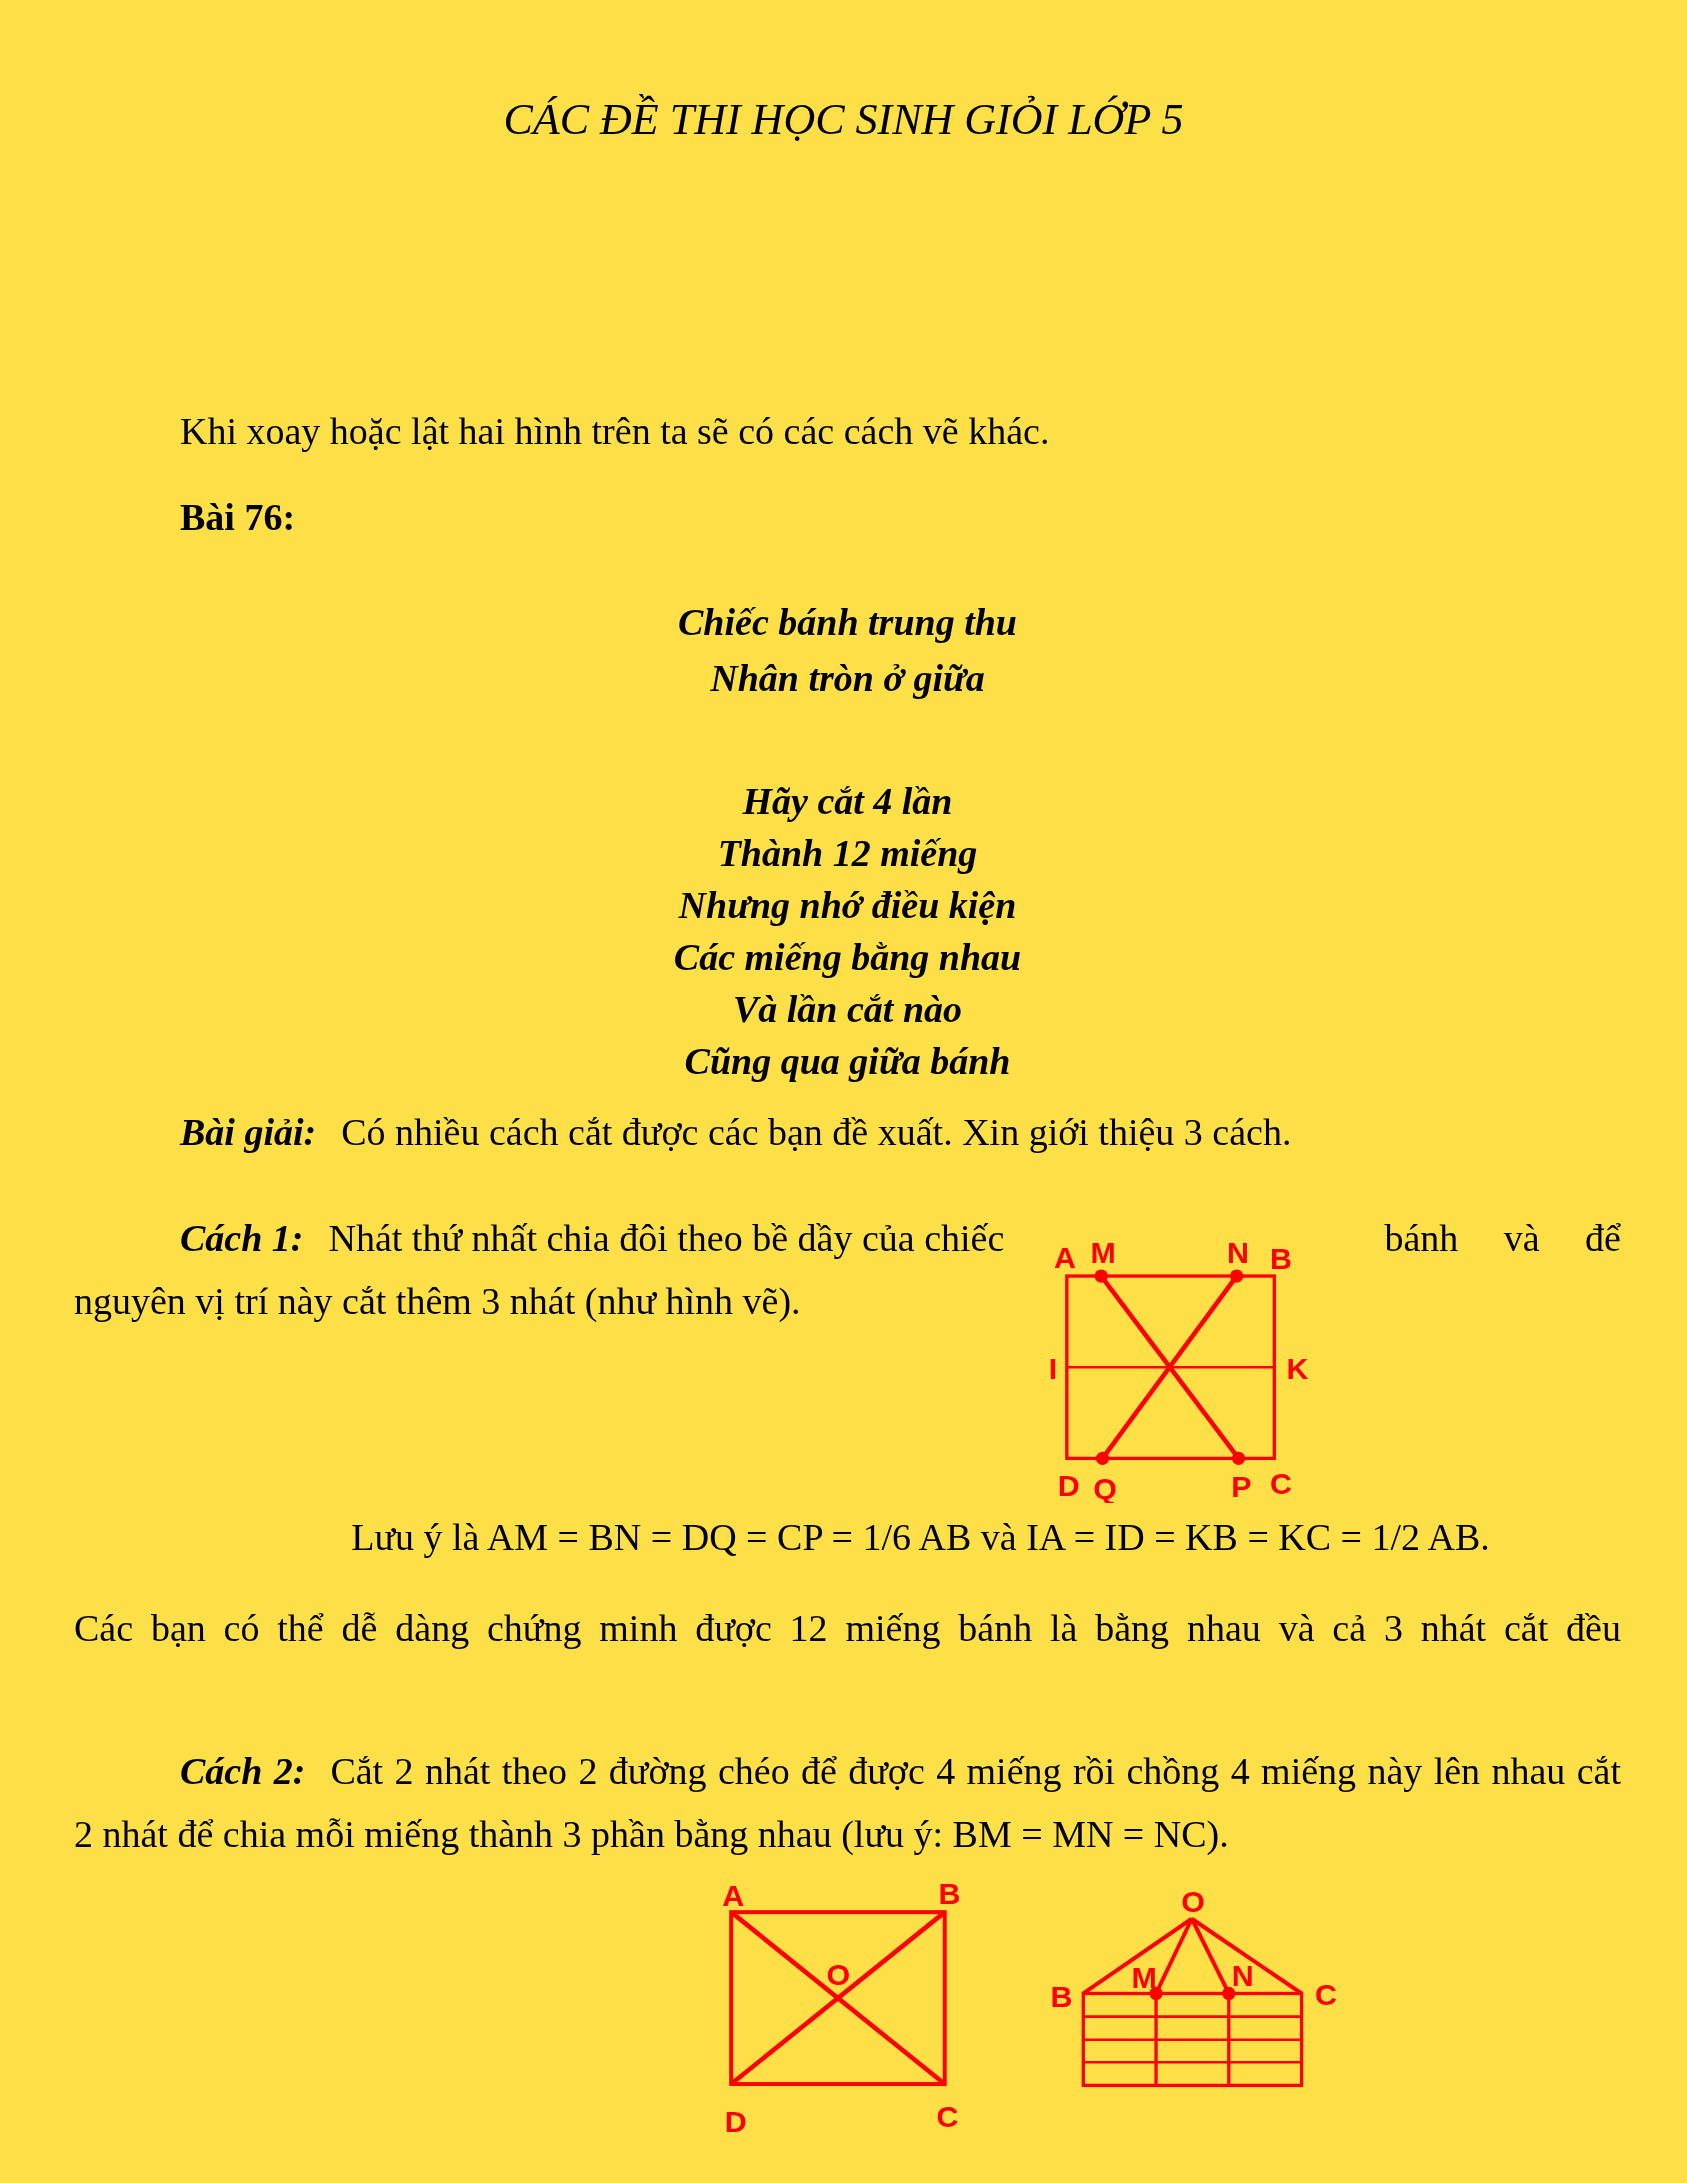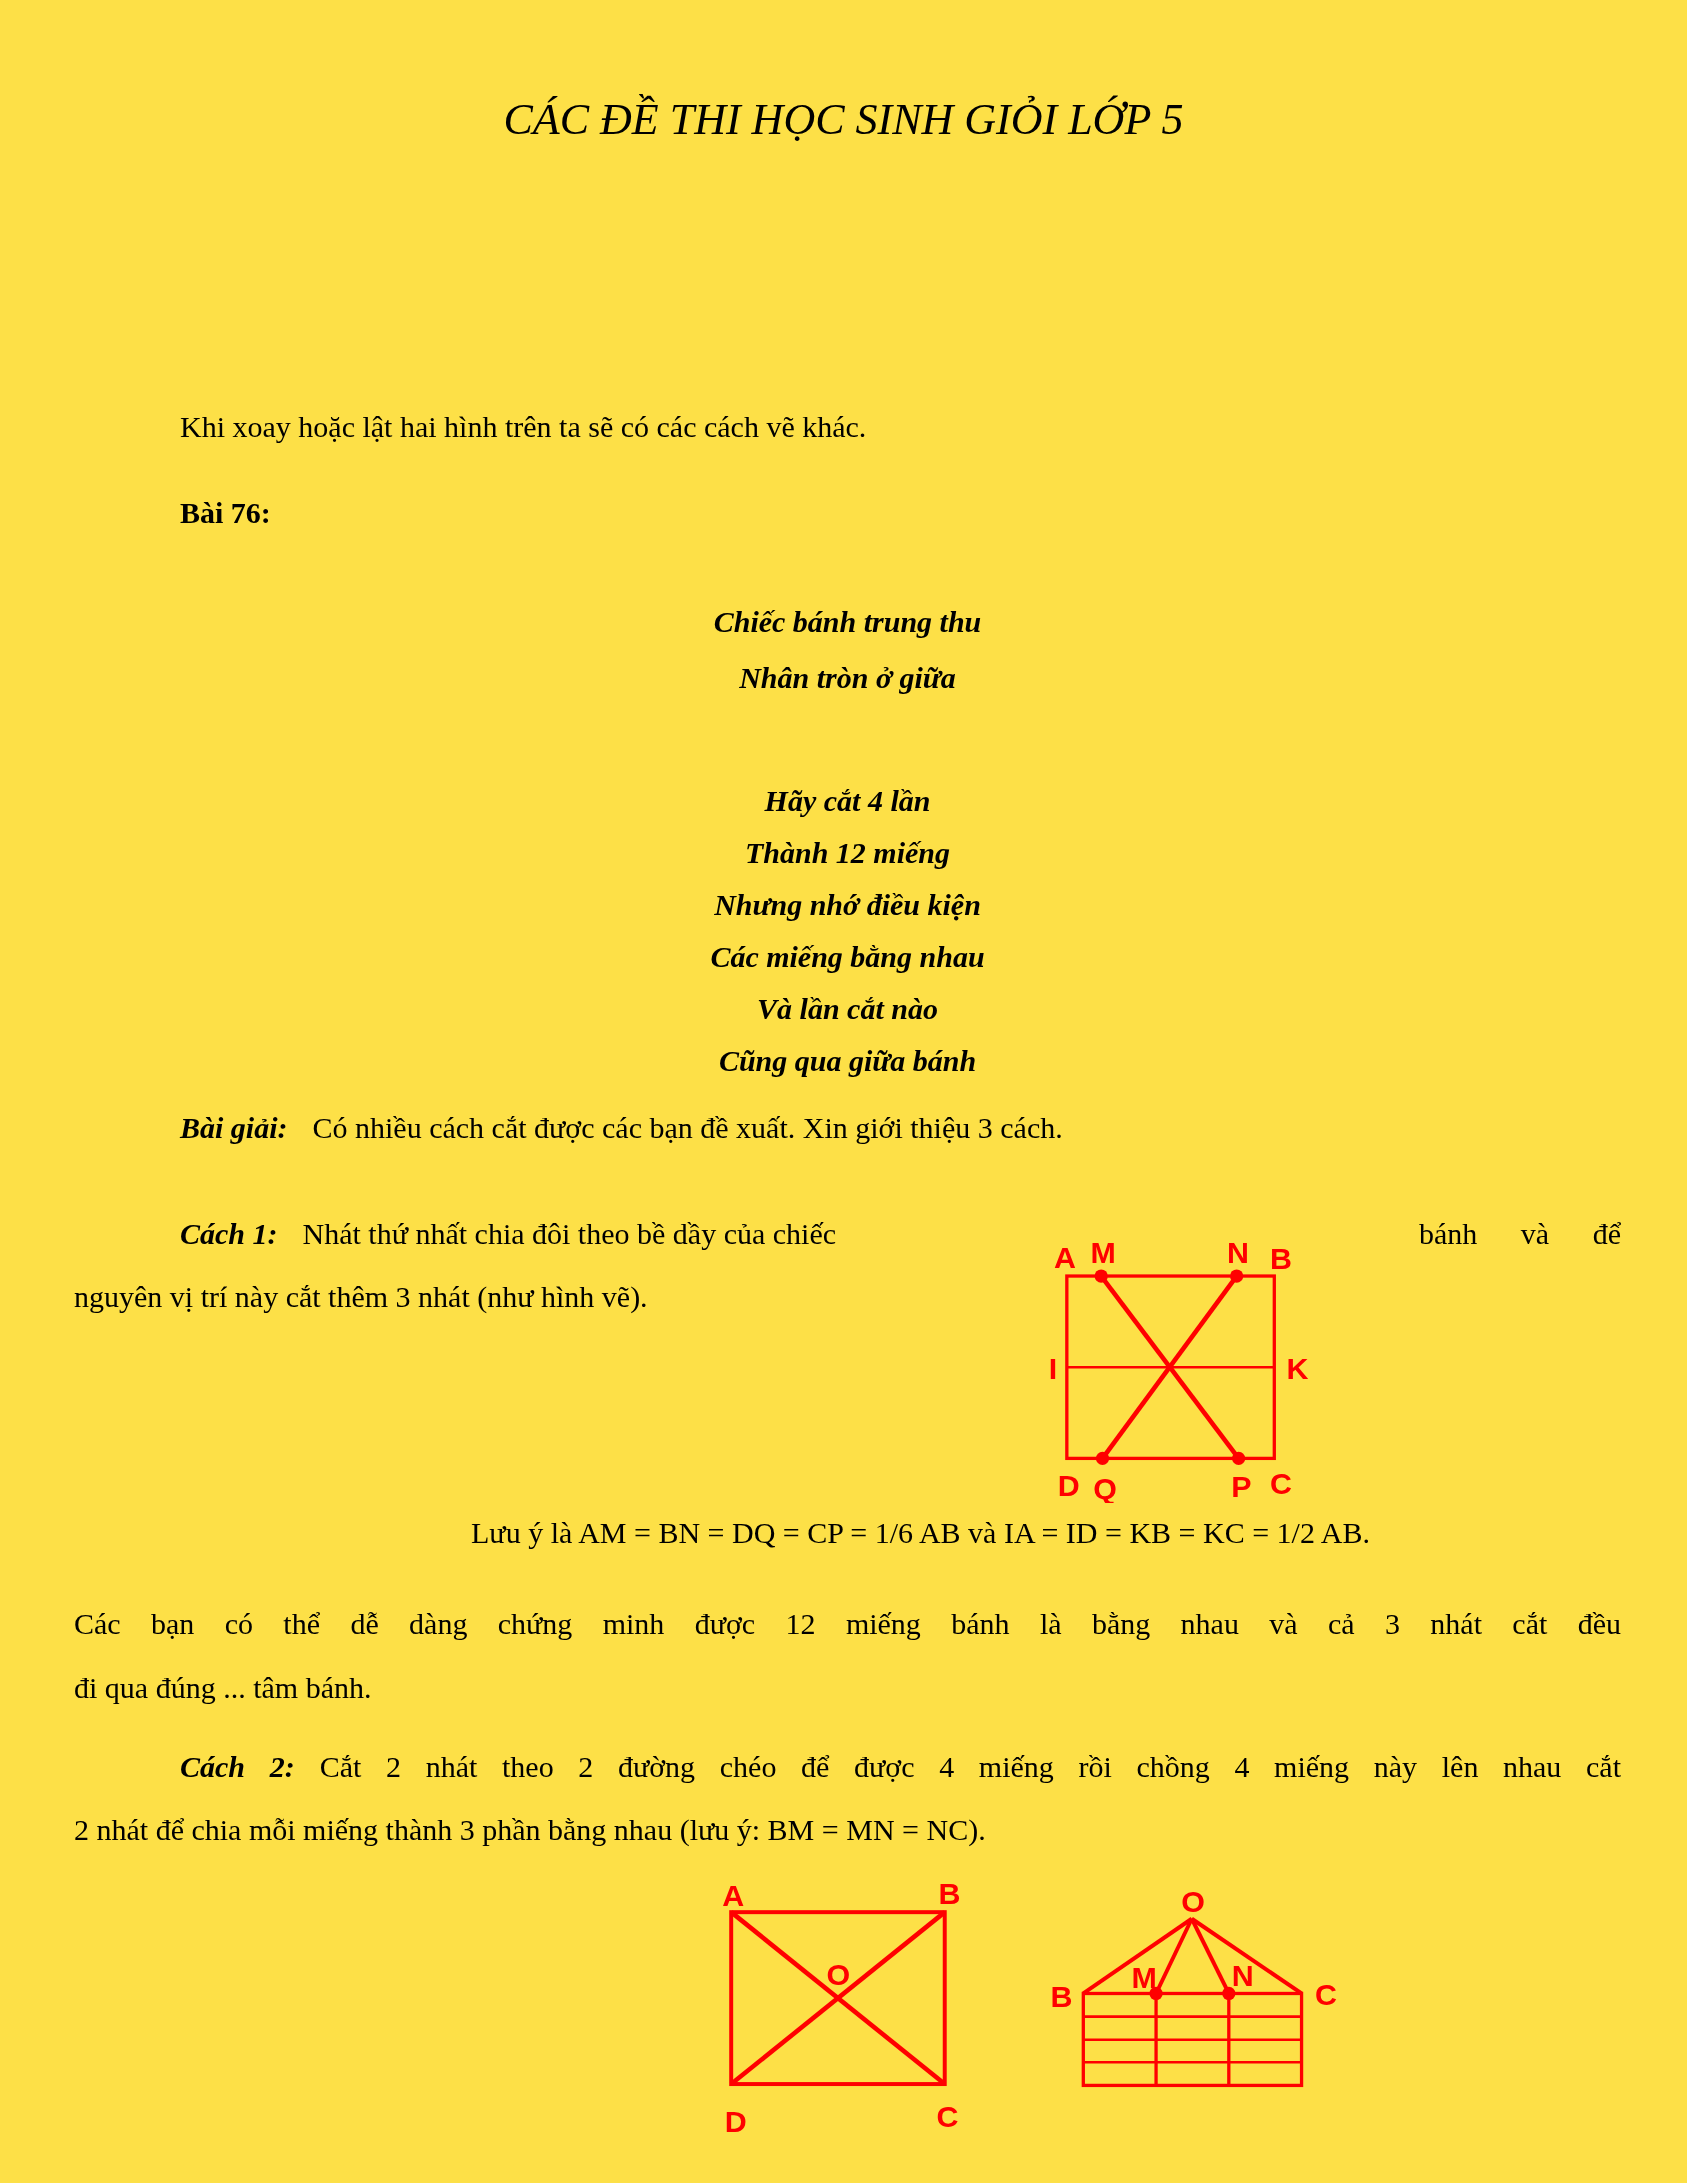--- a/index.html
+++ b/index.html
@@ -6,21 +6,21 @@
   .page {
     position: relative;
     width: 1687px;
     height: 2183px;
     background: #fde047;
     font-family: "Liberation Serif", serif;
     color: #000000;
     overflow: hidden;
   }
   .abs { position: absolute; }
-  .txt { font-size: 30px; line-height: 1.0; white-space: nowrap; }
+  .txt { font-size: 38px; line-height: 1.0; white-space: nowrap; }
   .block { left: 74px; width: 1547px; }
   .indent { text-indent: 106px; }
   .b  { font-weight: bold; }
   .bi { font-weight: bold; font-style: italic; }
   .center { text-align: center; white-space: nowrap; }
   .justify-full { text-align: justify; text-align-last: justify; white-space: normal; }
   .doc-title {
     left: 0; top: 94px; width: 1687px;
     text-align: center;
     font-style: italic;
@@ -112,21 +112,20 @@
     <text x="432" y="263" text-anchor="middle">K</text>
     <text x="86" y="440" text-anchor="middle">D</text>
     <text x="141" y="444" text-anchor="middle">Q</text>
     <text x="347" y="442" text-anchor="middle">P</text>
     <text x="407" y="437" text-anchor="middle">C</text>
   </svg>
 
   <div class="abs txt block center" style="top:1518px; padding-left:73px;">Lưu ý là AM = BN = DQ = CP = 1/6 AB và IA = ID = KB = KC = 1/2 AB.</div>
 
   <div class="abs txt block justify-full" style="top:1609px;">Các bạn có thể dễ dàng chứng minh được 12 miếng bánh là bằng nhau và cả 3 nhát cắt đều</div>
-  <div class="abs txt block" style="top:1673px;">đi qua đúng ... tâm bánh.</div>
 
   <div class="abs txt block justify-full" style="top:1752px;">
     <span style="display:inline-block;width:106px;"></span><span class="bi label-gap">Cách 2:</span><span>Cắt 2 nhát theo 2 đường chéo để được 4 miếng rồi chồng 4 miếng này lên nhau cắt</span>
   </div>
   <div class="abs txt block" style="top:1815px;">2 nhát để chia mỗi miếng thành 3 phần bằng nhau (lưu ý: BM = MN = NC).</div>
 
   <svg class="abs fig" style="left:675px; top:1846px;" width="357" height="291" viewBox="0 0 540 440">
     <g>
       <rect x="85" y="100" width="323" height="260" fill="none" stroke="currentColor" stroke-width="6"></rect>
     </g>

